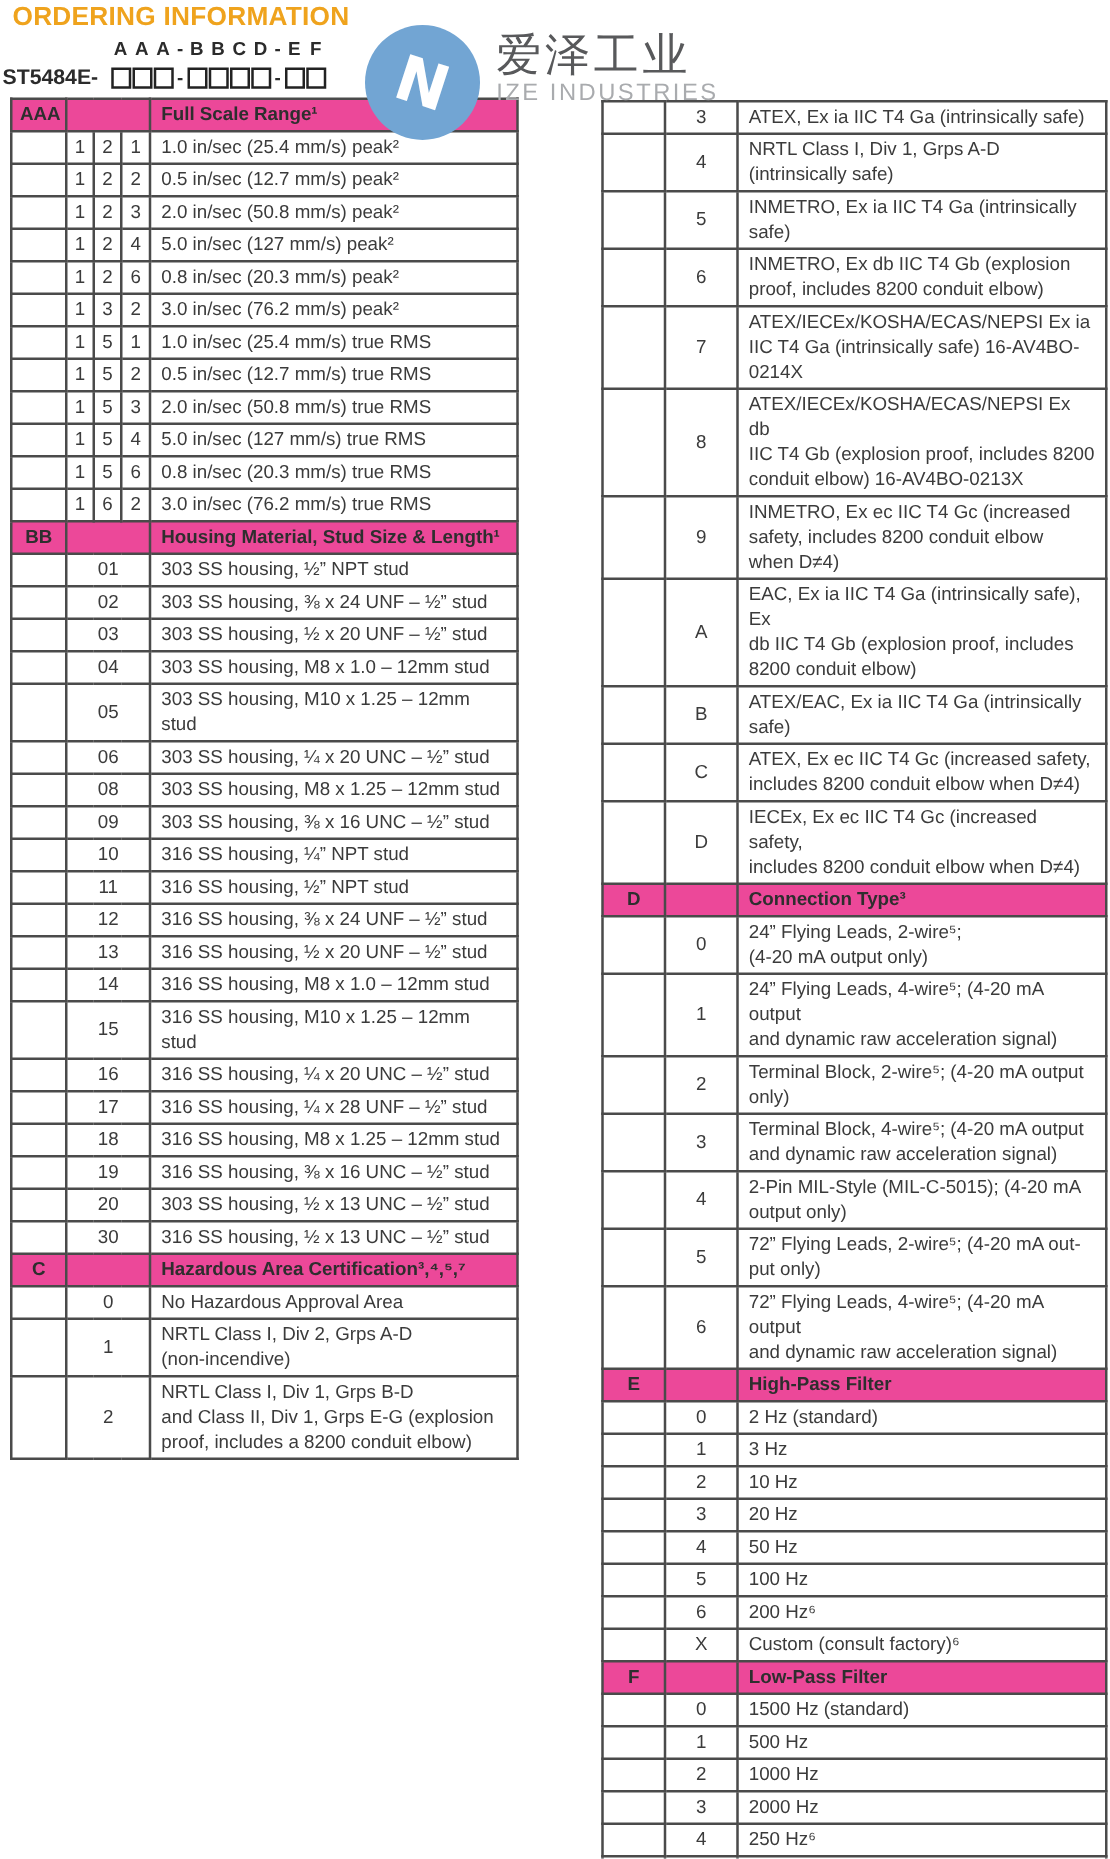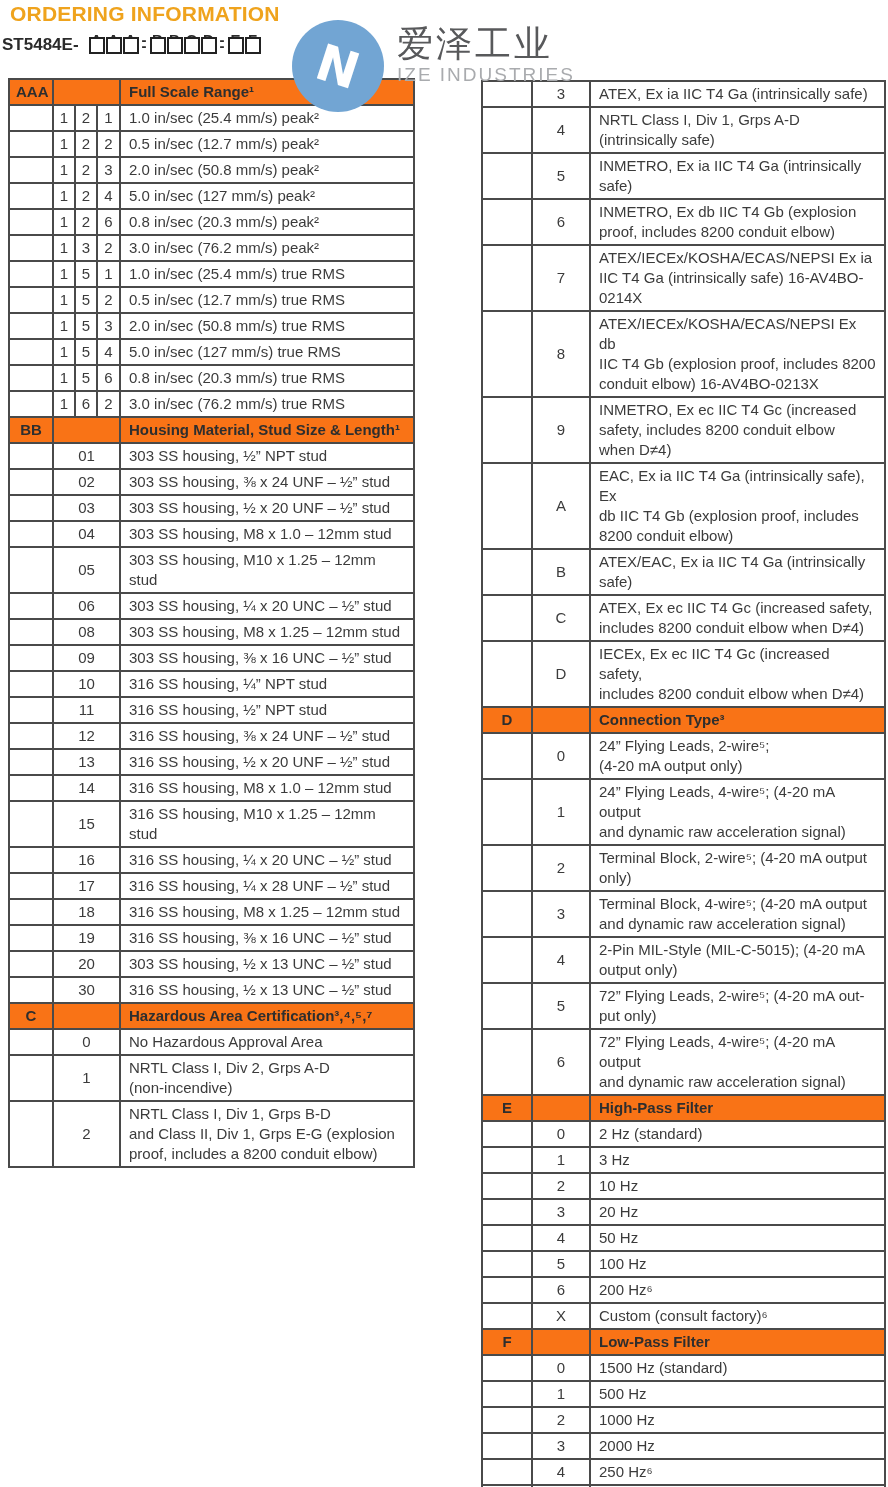--- a/index.html
+++ b/index.html
@@ -8,35 +8,35 @@
   .page-title{position:absolute;left:10px;top:2px;font-size:21px;font-weight:bold;
         color:#efa31d;letter-spacing:0.2px;}
   
   .logo{position:absolute;left:291px;top:19px;display:flex;align-items:flex-start;z-index:10;}
   .logo-text{margin-left:12px;margin-top:6px;}
   .logo-cn{font-size:36px;font-weight:normal;color:#58595b;letter-spacing:3px;line-height:38px;}
   .logo-en{font-size:19px;color:#a9abae;letter-spacing:2px;line-height:21px;margin-top:1px;text-align:center;}
   
   .code-letters{position:absolute;left:88px;top:31px;display:flex;font-weight:bold;
         font-size:15px;color:#2b2b2b;}
-  .code-boxes-row{position:absolute;left:2px;top:35px;display:flex;align-items:center;}
+  .code-boxes-row{position:absolute;left:2px;top:52px;display:flex;align-items:center;}
   .code-prefix{font-size:17px;font-weight:bold;color:#2b2b2b;width:86px;}
   .slot{width:17px;display:flex;justify-content:center;align-items:center;}
   .slot.dash{width:10px;}
   .code-box{width:12px;height:13px;border:2px solid #222;background:#fff;}
   .dash-glyph{font-weight:bold;font-size:15px;color:#2b2b2b;}
   
   table.tbl{position:absolute;border-collapse:collapse;table-layout:fixed;}
   #left-table{left:8px;top:78px;width:407px;}
   #right-table{left:481px;top:80px;width:405px;}
   .tbl td{border:2px solid #4a4a4a;font-size:15px;line-height:20px;color:#3b3b3b;
         padding:2px 6px;vertical-align:middle;}
   .tbl td.code{text-align:center;padding:2px 2px;}
   .tbl td.desc{padding:2px 8px;white-space:pre-line;}
-  .tbl tr.hdr td{background:#f97316;font-weight:bold;color:#2e2e2e;}
+  .tbl tr.hdr td{background:#ec4899;font-weight:bold;color:#2e2e2e;}
   .tbl td.lbl{text-align:center;}
 </style>
 </head>
 <body>
 
 <div class="page">
 
   <div class="page-title">ORDERING INFORMATION</div>
 
   <div class="logo">

